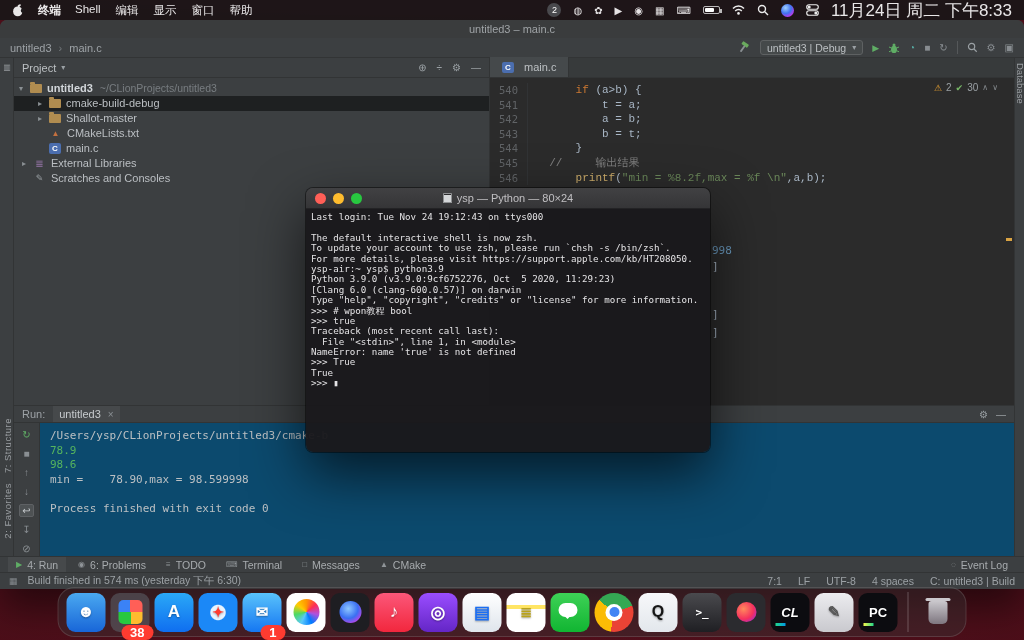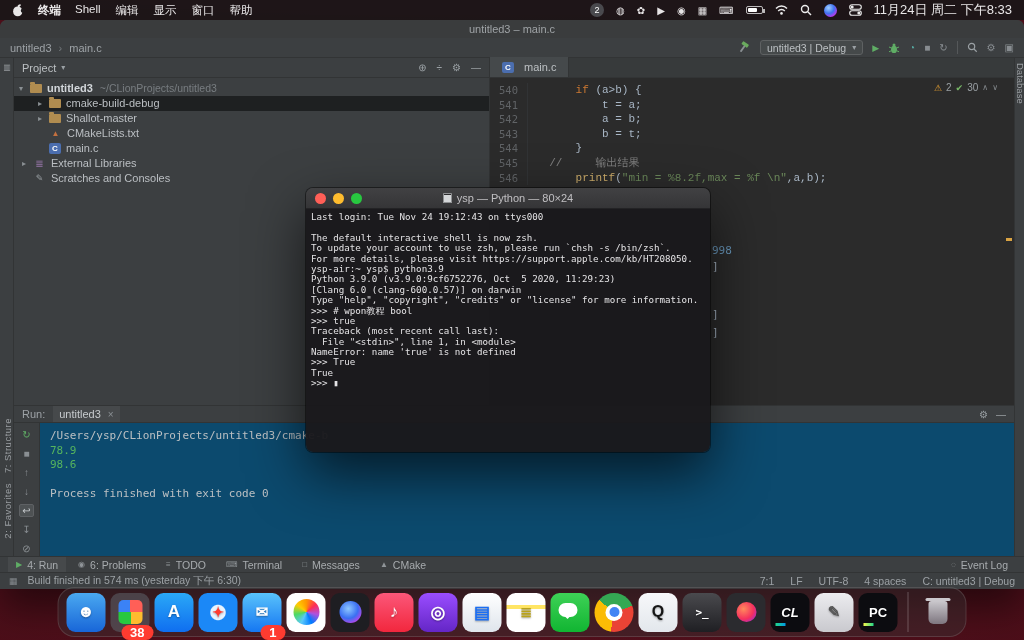--- a/index.html
+++ b/index.html
@@ -19,21 +19,21 @@
   .mstatus { display:flex; align-items:center; gap:12px; }
   .mi { font-size:10px; color:#e6e4e5; }
   .mi-pill { min-width:14px; height:14px; border-radius:8px; background:#49494d; color:#fff;
     font-size:9px; display:inline-flex; align-items:center; justify-content:center; padding:0 3px; }
   .mi-battery { position:relative; width:17px; height:8px; border:1px solid rgba(240,240,240,.75); border-radius:2px; }
   .mi-battery::before { content:""; position:absolute; left:1px; top:1px; bottom:1px; width:9px; background:#fff; border-radius:1px; }
   .mi-battery::after { content:""; position:absolute; right:-3px; top:2px; width:2px; height:4px; background:rgba(240,240,240,.75); }
   .mi-siri { width:13px; height:13px; border-radius:50%;
     background:radial-gradient(circle at 35% 30%, #9fd0ff, #3f72f0 45%, #b73bee 75%, #ef5fa7); }
   .mi-svg { display:inline-flex; align-items:center; }
-  .mdate { font-size:13px; white-space:nowrap; }
+  .mdate { font-size:17px; white-space:nowrap; }
 
   
   .clion { position:absolute; top:20px; left:0; width:1024px; height:569px; z-index:10;
     background:#3c3f41; color:#a9b7c6; font-size:11px; border-radius:7px 7px 0 0;
     box-shadow:0 18px 40px rgba(0,0,0,.55); }
   .titlebar { height:34px; background:#3a3c3d; border-bottom:1px solid #2f3132; text-align:center;
     line-height:18px; color:#9fa3a6; font-size:11px; border-radius:7px 7px 0 0; }
   .navrow { position:absolute; top:18px; left:0; right:0; height:20px; background:#3c3f41;
     border-bottom:1px solid #323435; display:flex; align-items:center; padding:0 10px; }
   .crumbs { display:flex; align-items:center; color:#9da2a6; }
@@ -510,20 +510,21 @@
               <span class="dim">⊘</span>
             </span>
         </div>
         <div class="console">
           <div class="rline out">/Users/ysp/CLionProjects/untitled3/cmake-b</div>
 
           <div class="rline in">78.9</div>
 
           <div class="rline in">98.6</div>
 
+          <div class="rline out">min =    78.90,max = 98.599998</div>
 
           <div class="rline out"></div>
 
           <div class="rline out">Process finished with exit code 0</div>
         </div>
       </div>
     </div>
 
     <div class="toolstrip">
       <span class="ts-left">
@@ -570,21 +571,21 @@
       <span class="mspacer"></span>
       <span class="sb-items">
         <span class="sb-item">7:1</span>
 
         <span class="sb-item">LF</span>
 
         <span class="sb-item">UTF-8</span>
 
         <span class="sb-item">4 spaces</span>
 
-        <span class="sb-item">C: untitled3 | Debug</span>
+        <span class="sb-item">C: untitled3 | Build</span>
       </span>
     </div>
   </div>
 
   <div class="term">
     <div class="term-titlebar">
       <span class="tl tl-red"></span>
       <span class="tl tl-yellow"></span>
       <span class="tl tl-green"></span>
       <span class="term-title">

